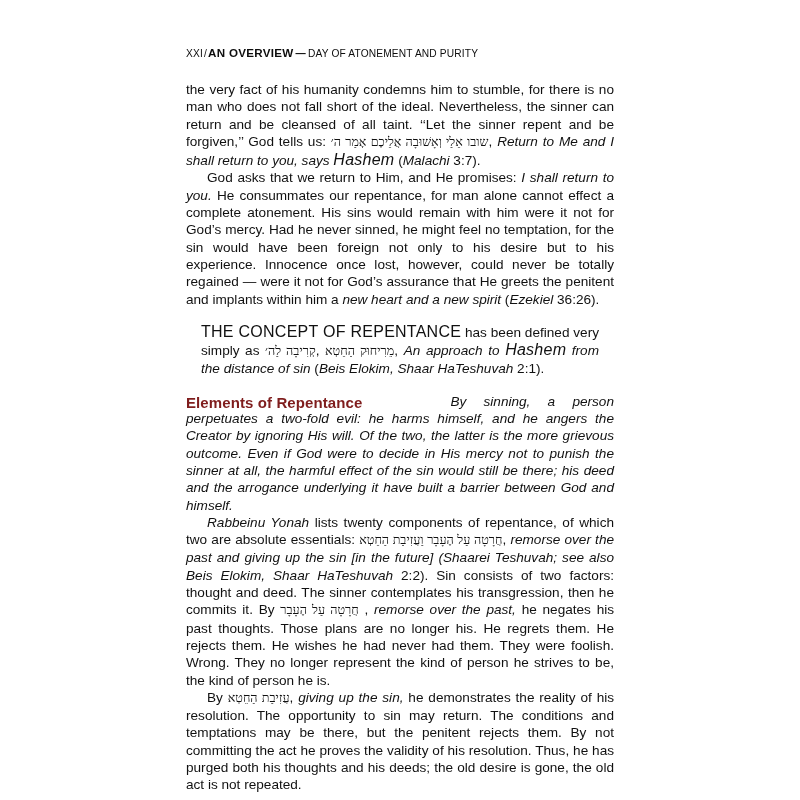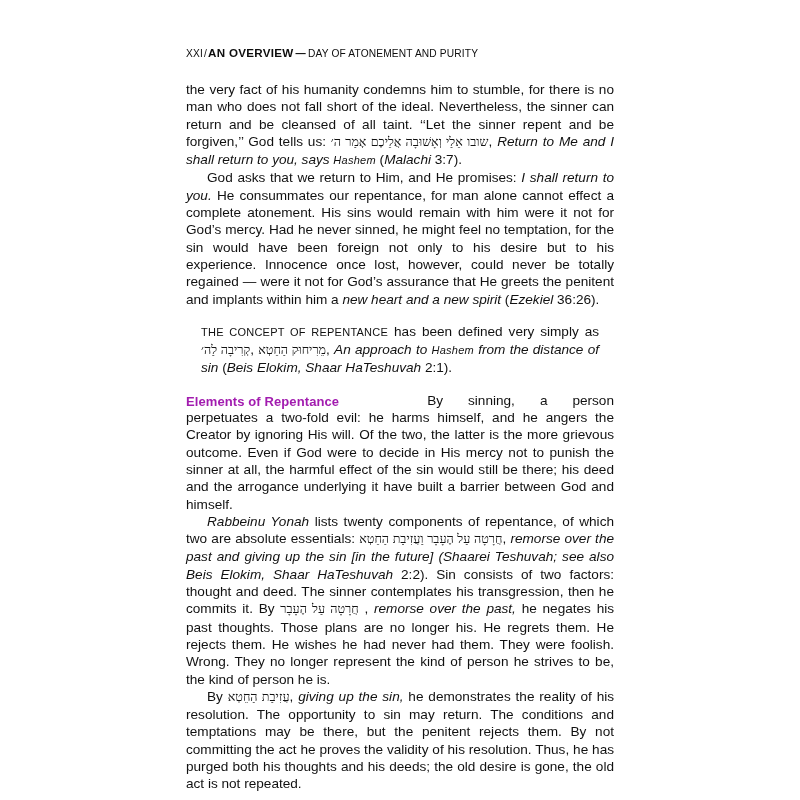--- a/index.html
+++ b/index.html
@@ -66,21 +66,21 @@
   }
   p.para {
     margin: 0;
     text-indent: 21px;
   }
   p.para.noindent { text-indent: 0; }
   p.para.gap-before { margin-top: 15px; }
 
   i, .it { font-style: italic; }
   .sc {
-    font-size: 11px;
+    font-size: 16px;
     letter-spacing: 0.25px;
   }
   .heb {
     font-family: Liberation Serif, serif;
     font-size: 12.6px;
     direction: rtl;
     unicode-bidi: isolate;
     font-style: normal;
   }
 
@@ -92,31 +92,32 @@
     text-indent: 0;
   }
 
   .elements-row {
     position: relative;
     margin: 0;
   }
   .runin-head {
     float: left;
     font-weight: bold;
-    font-size: 13px;
+    font-size: 15px;
     line-height: 17.3px;
     letter-spacing: 0.1px;
-    color: #a21caf;
+    color: #7f1d1d;
     margin: 1px 0 0 0;
     padding-right: 8px;
     shape-outside: inset(0 0 65% 0);
   }
   .after-head {
     margin: 0;
     text-indent: 80px;
+    font-style: italic;
   }
   .clearfix::after {
     content: "";
     display: block;
     clear: both;
   }
 </style>
 </head>
 <body>
 

